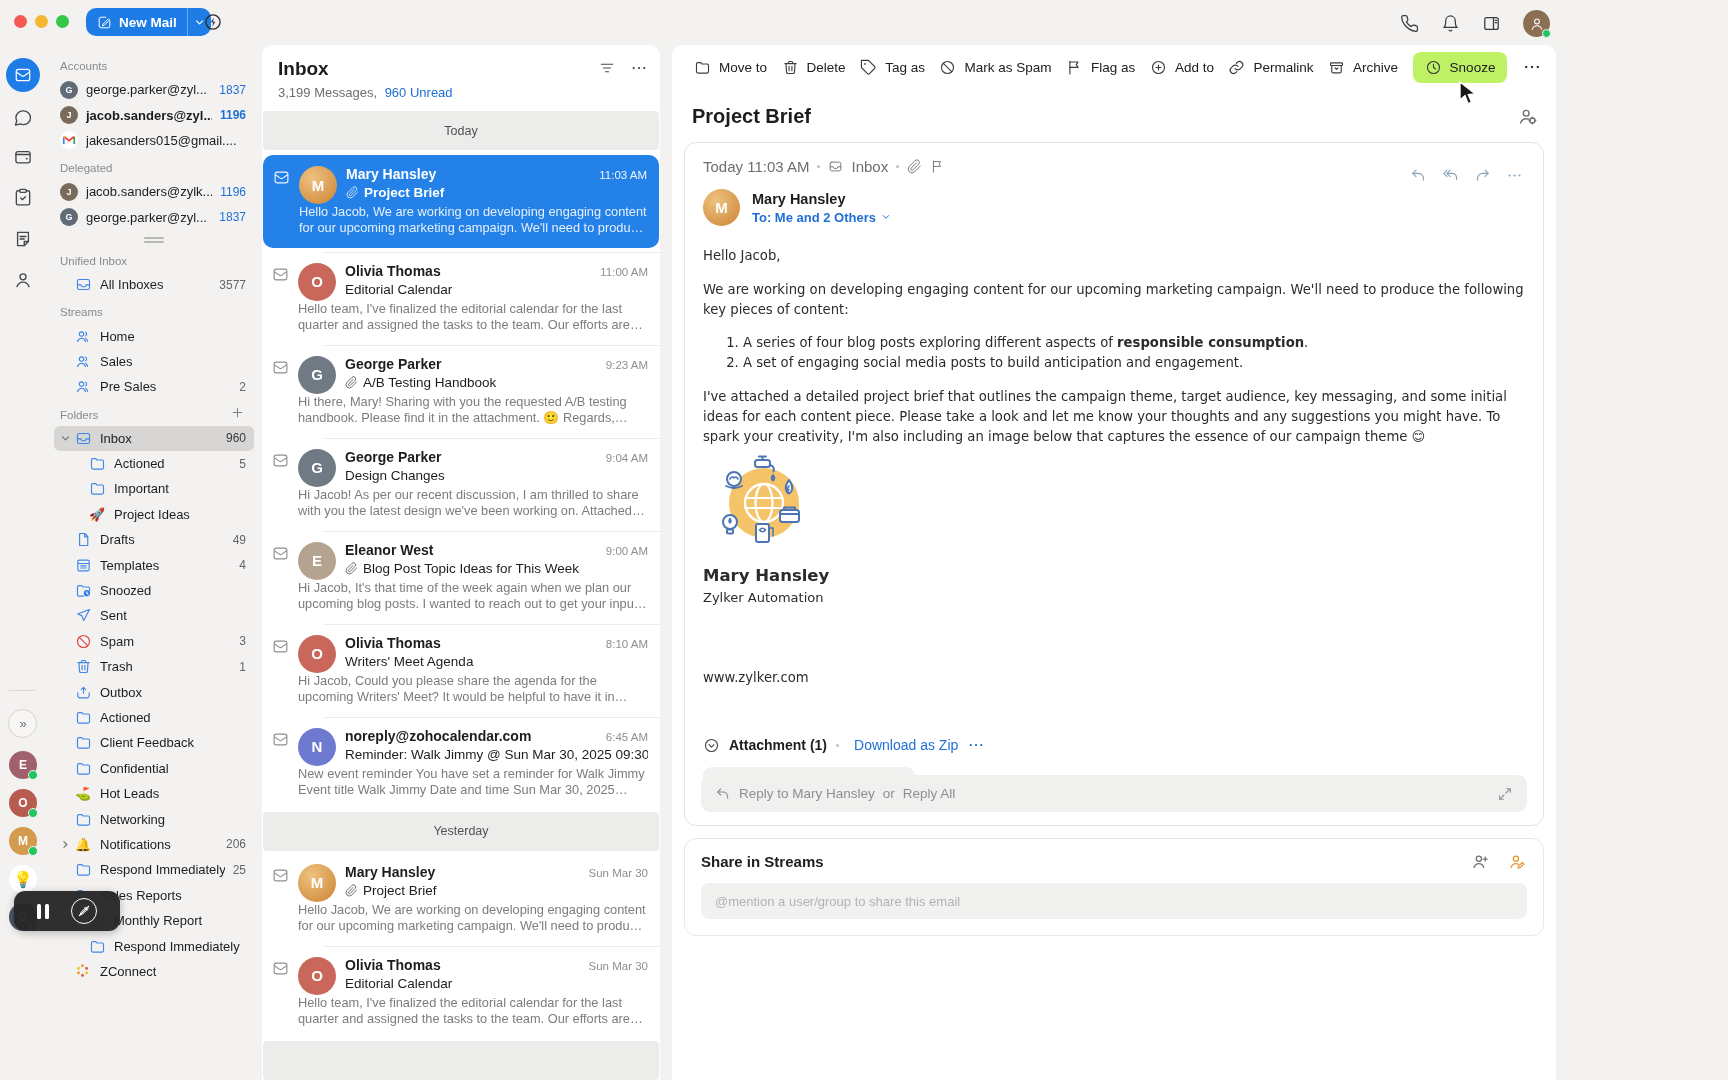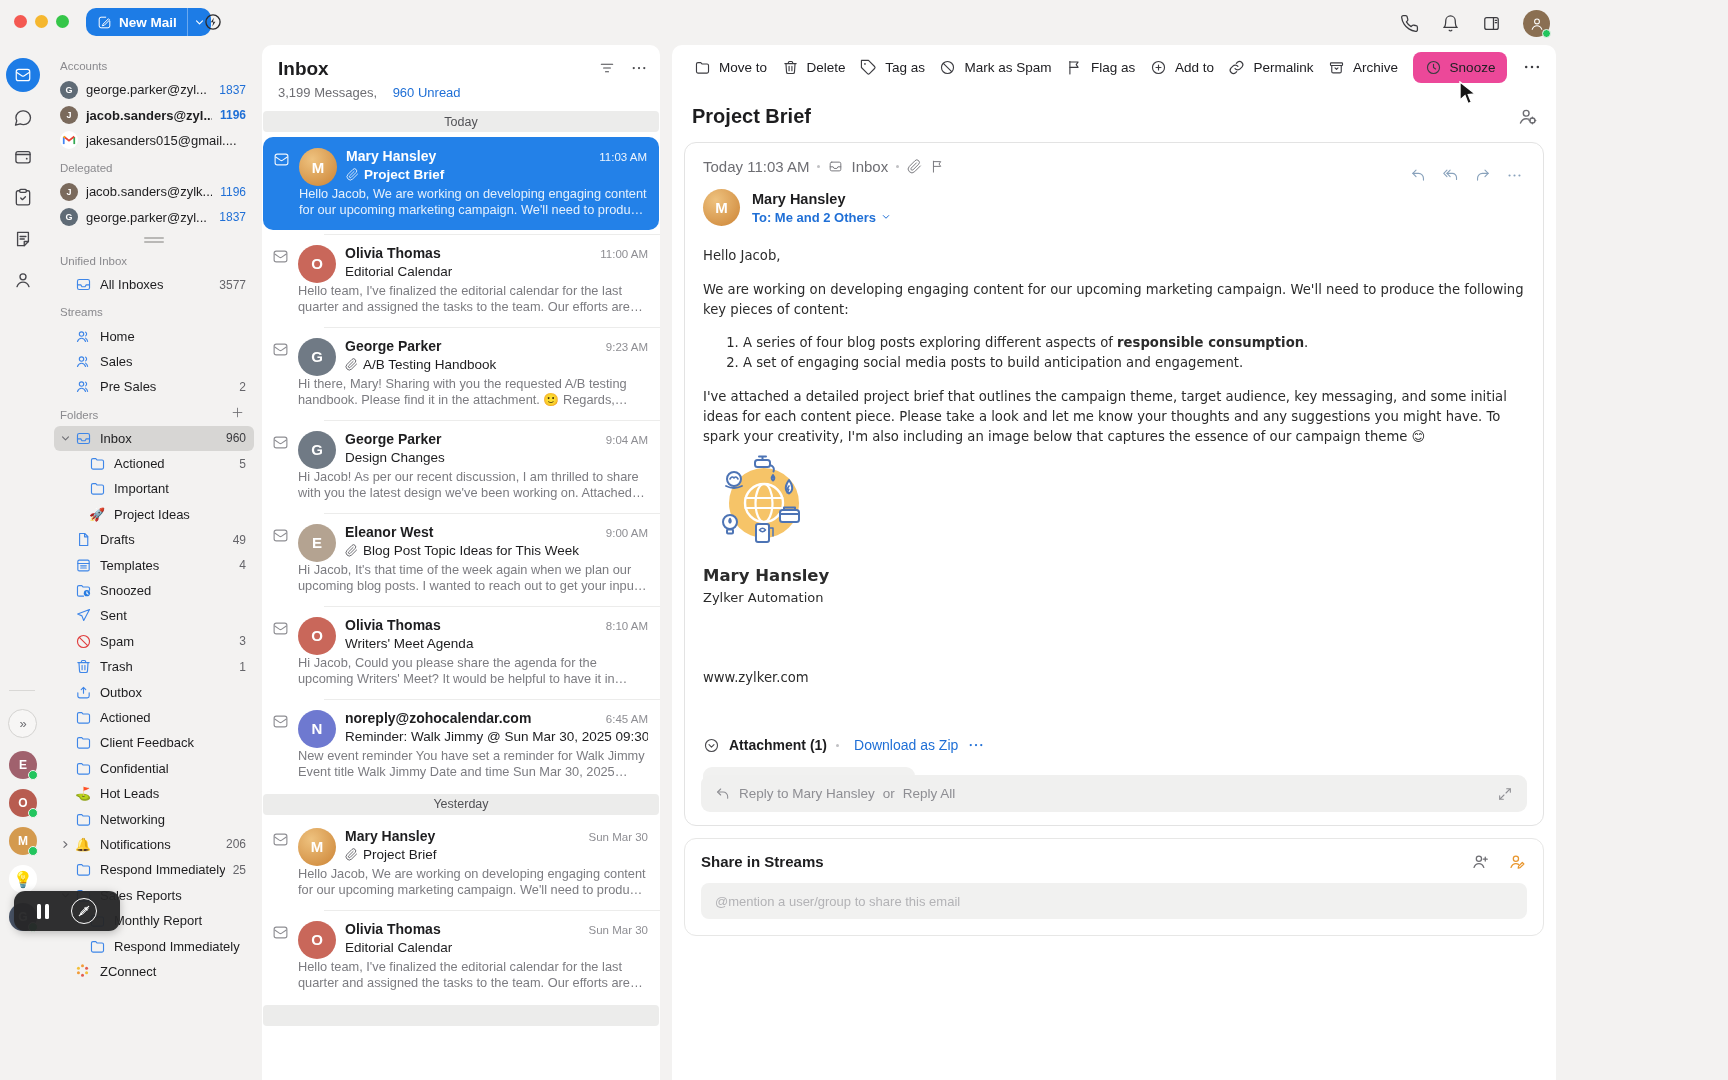--- a/index.html
+++ b/index.html
@@ -55,24 +55,24 @@
   .drag-handle { height:12px; display:flex; align-items:center; justify-content:center; flex-direction:column; gap:2px; margin:4px 0 0; }
   .drag-handle i { width:20px; height:1.6px; background:#b9b8b6; display:block; border-radius:1px; }
   .fold-head { display:flex; align-items:center; justify-content:space-between; padding-right:10px; }
   .plus-ic { width:13px; height:13px; color:#6e6e73; }
 
   
   .list-col { position:absolute; left:262px; top:45px; width:398px; height:1035px; background:#fff; border-radius:10px 10px 0 0; overflow:hidden; }
   .list-head { padding:13px 14px 9px 16px; position:relative; }
   .list-title { font-size:19px; font-weight:700; }
   .list-sub { margin-top:5px; font-size:13px; color:#6e6e73; }
-  .list-sub .lnk { color:#1f6fd6; margin-left:12px; }
+  .list-sub .lnk { color:#1f6fd6; margin-left:4px; }
   .lh-icons { position:absolute; right:12px; top:14px; display:flex; gap:14px; color:#4a4a4e; }
   .lh-icons .tico { width:18px; height:18px; }
-  .day-div { margin:2px 1px; height:21px; background:#ececeb; border-radius:4px; display:flex; align-items:center; justify-content:center; font-size:12.5px; color:#515155; }
+  .day-div { margin:2px 1px; height:39px; background:#ececeb; border-radius:4px; display:flex; align-items:center; justify-content:center; font-size:12.5px; color:#515155; }
   .msg { display:flex; gap:9px; padding:11px 12px 12px 10px; position:relative; }
   .msg + .msg:after, .msg-sep { content:""; position:absolute; left:62px; right:0; top:0; height:1px; background:#ececeb; }
   .menv { width:17px; height:17px; margin-top:3px; color:#8e8e93; flex:0 0 17px; }
   .mav { width:38px; height:38px; border-radius:50%; flex:0 0 38px; color:#fff; font-size:15px; font-weight:700; display:flex; align-items:center; justify-content:center; }
   .mc { flex:1; min-width:0; }
   .ml1 { display:flex; align-items:baseline; }
   .mn { font-size:14px; font-weight:600; flex:1; white-space:nowrap; overflow:hidden; }
   .mt { font-size:11.5px; color:#8e8e93; margin-left:8px; white-space:nowrap; }
   .ml2 { display:flex; align-items:center; gap:5px; margin-top:3px; font-size:13.5px; white-space:nowrap; overflow:hidden; }
   .ml2 .pclip { width:13px; height:13px; color:#55555a; flex:0 0 13px; }
@@ -80,21 +80,21 @@
   .msg.sel { background:#2381e8; border-radius:10px; margin:5px 1px 4px; color:#fff; }
   .msg.sel .menv,.msg.sel .mt,.msg.sel .ml2 .pclip { color:rgba(255,255,255,.92); }
   .msg.sel .mp { color:rgba(255,255,255,.88); }
   .msg.sel:after { display:none; }
 
   
   .read-col { position:absolute; left:672px; top:45px; width:884px; height:1035px; background:#fff; border-radius:10px 10px 0 0; }
   .toolbar { display:flex; align-items:center; height:44px; padding:0 14px 0 22px; justify-content:space-between; font-size:13.5px; color:#202024; }
   .tool { display:flex; align-items:center; gap:8px; }
   .tool .tico { width:17px; height:17px; color:#3c3c41; }
-  .tool.pill { background:#ec4899; border-radius:8px; padding:7px 12px; }
+  .tool.pill { background:#bef264; border-radius:8px; padding:7px 12px; }
   .tb-dots { width:20px; height:20px; color:#3c3c41; }
   .read-title-row { display:flex; align-items:center; justify-content:space-between; padding:16px 18px 10px 20px; }
   .read-title { font-size:20px; font-weight:600; }
   .contact-ic { width:21px; height:21px; color:#6e6e73; }
   .cursor { position:absolute; left:786px; top:36px; width:20px; height:26px; z-index:40; }
 
   .mail-card { position:relative; margin:4px 12px 0; height:684px; border:1px solid #e3e3e3; border-radius:12px; padding:15px 18px; }
   .meta-row { display:flex; align-items:center; gap:8px; font-size:15px; color:#6e6e73; }
   .meta-row .mico { width:15px; height:15px; color:#7a7a7f; }
   .meta-dot { width:3px; height:3px; border-radius:50%; background:#c0c0c3; }

